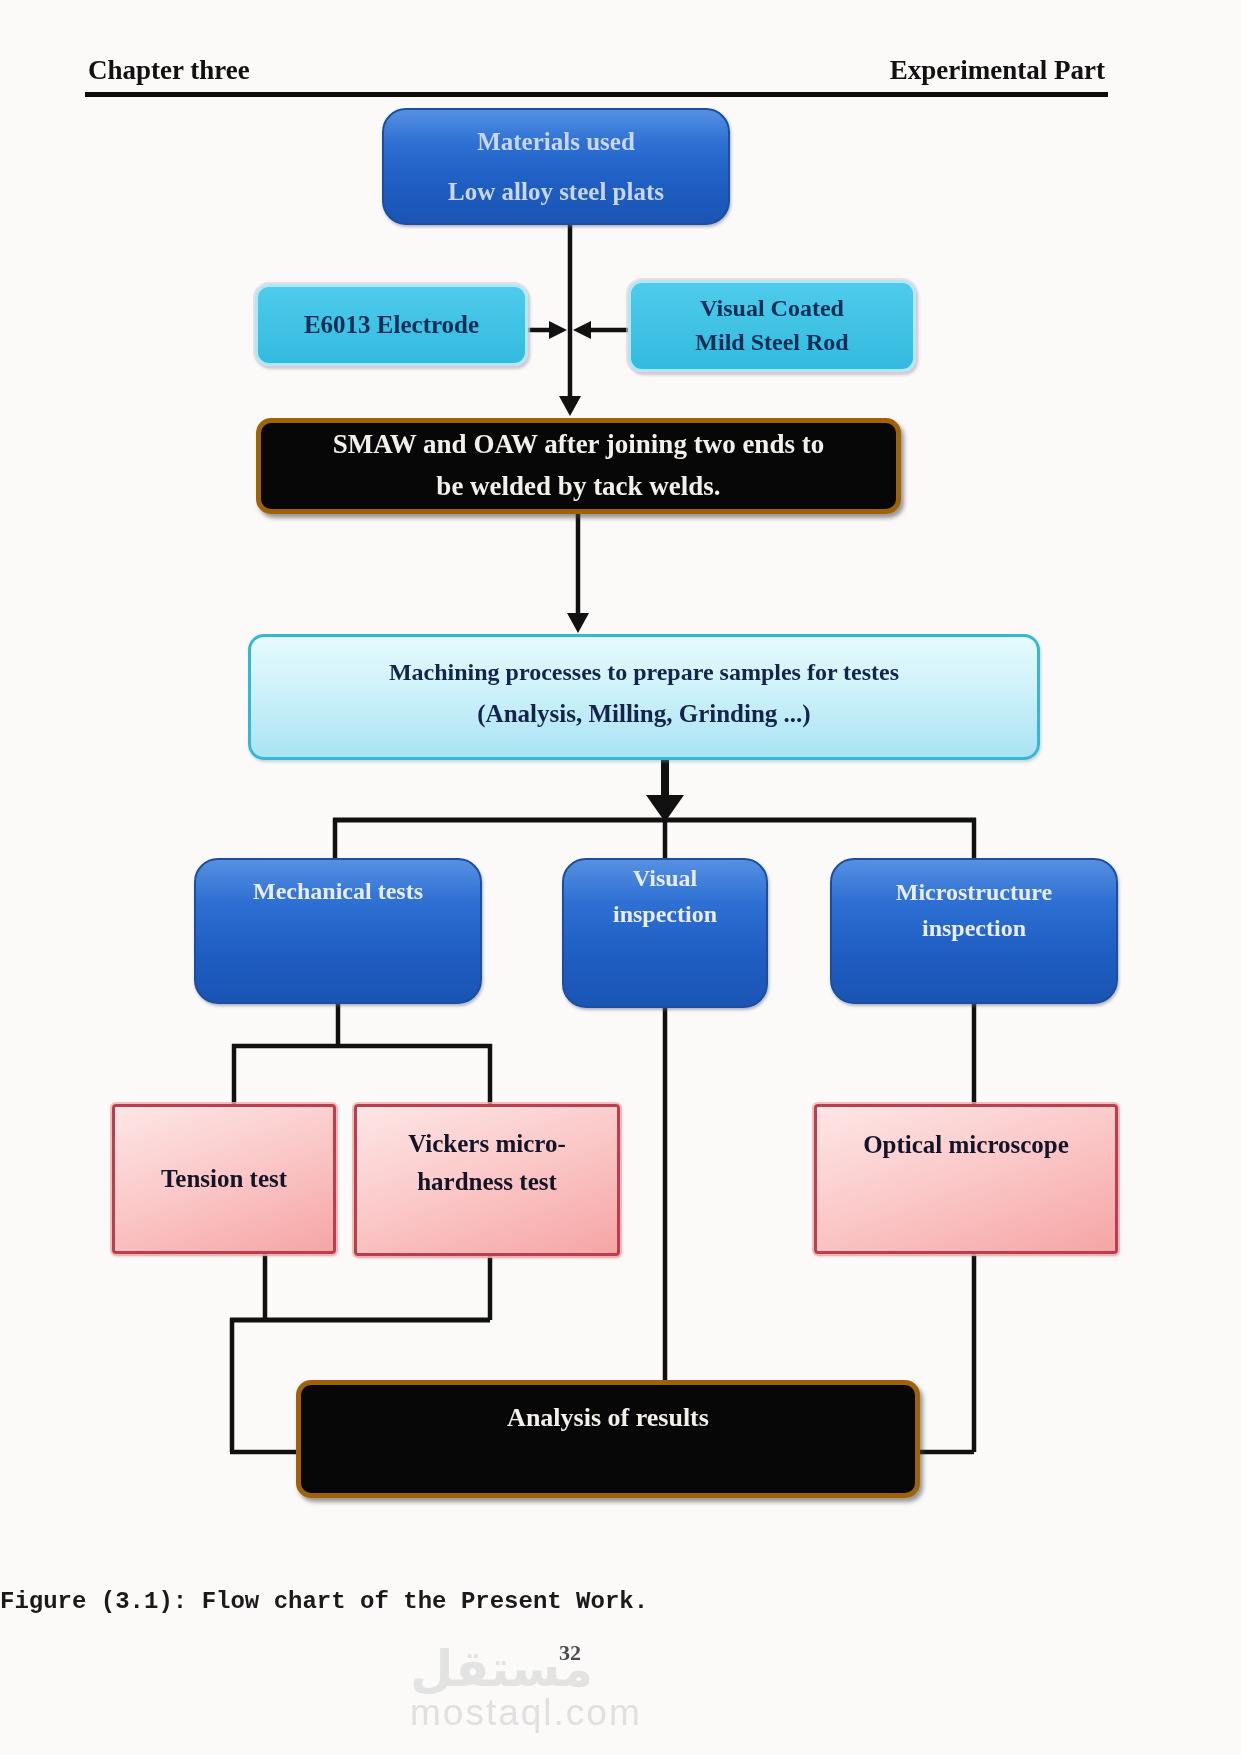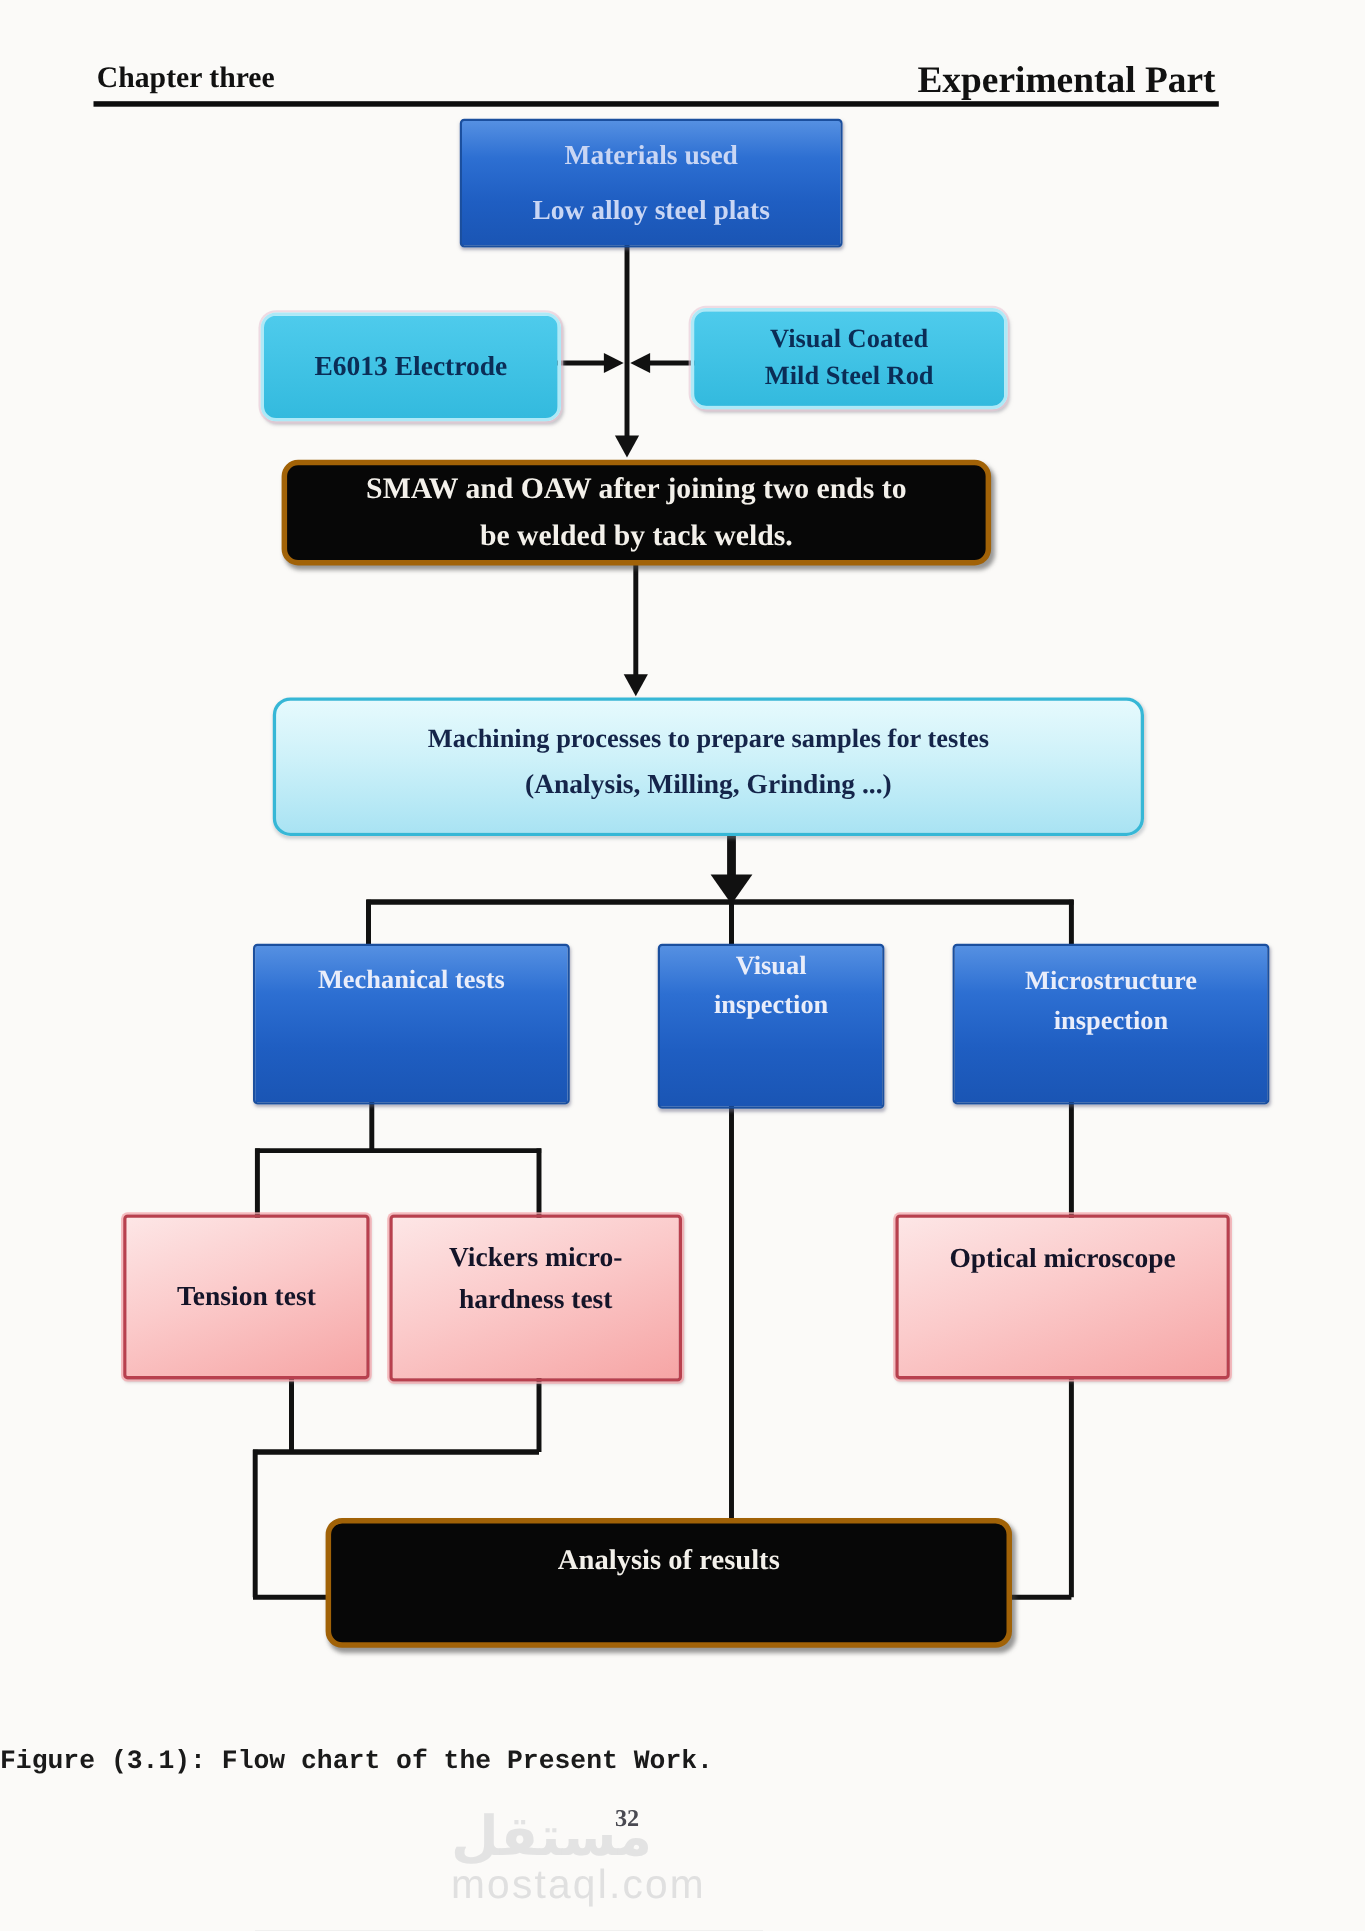--- a/index.html
+++ b/index.html
@@ -3,34 +3,34 @@
 <meta charset="utf-8">
 <style>
   html,body{margin:0;padding:0;background:#e8e8e8;}
   #page{
     position:relative;width:1241px;height:1755px;margin:0 auto;
     background:#fbfaf8;overflow:hidden;
     font-family:"Liberation Serif","DejaVu Serif",serif;
   }
   
   .hdr-left{position:absolute;left:88px;top:55px;font-size:27px;font-weight:bold;color:#111;}
-  .hdr-right{position:absolute;right:136px;top:55px;font-size:34px;font-weight:bold;color:#111;}
+  .hdr-right{position:absolute;right:136px;top:55px;font-size:27px;font-weight:bold;color:#111;}
   .hdr-rule{position:absolute;left:85px;top:92px;width:1023px;height:5px;background:#0d0d0d;}
   
   #connectors{position:absolute;left:0;top:0;z-index:1;}
   #connectors line{stroke:#111;stroke-width:4.5;}
   #connectors .thick{stroke-width:5;}
   #connectors polygon,#connectors rect{fill:#111;}
   
   .node{position:absolute;z-index:2;display:flex;flex-direction:column;align-items:center;
         text-align:center;box-sizing:border-box;font-weight:bold;}
   .box-blue{
     background:linear-gradient(180deg,#5590e2 0%,#2d6fd2 30%,#1f5ec2 65%,#1a55b4 100%);
-    border:2px solid #1b4f9e;border-radius:4px;
-    box-shadow:1px 2px 3px rgba(110,110,135,.5);color:#e9edfa;margin-left:36px;
+    border:2px solid #1b4f9e;border-radius:24px;
+    box-shadow:1px 2px 3px rgba(110,110,135,.5);color:#e9edfa;
   }
   .box-cyan{
     background:linear-gradient(180deg,#4ecbec 0%,#33bade 100%);
     border:3px solid #aee9f7;border-radius:14px;color:#0b2d56;
     box-shadow:0 0 0 2px rgba(232,198,214,.6),2px 3px 3px rgba(150,150,160,.5);
   }
   .box-ltcyan{
     background:linear-gradient(180deg,#e6fafd 0%,#cdf1f9 45%,#a9e3f3 100%);
     border:3px solid #36b7d6;border-radius:16px;color:#15254a;
     box-shadow:1px 2px 3px rgba(140,150,160,.4);
@@ -39,21 +39,21 @@
     background:#070707;border:5px solid #a16207;border-radius:15px;color:#f3f0ea;
     box-shadow:3px 4px 4px rgba(70,70,70,.55);
   }
   .box-pink{
     background:linear-gradient(160deg,#fde6e6 0%,#fbcaca 45%,#f6a5a5 100%);
     border:3px solid #b8404e;border-radius:4px;color:#141428;
     box-shadow:0 0 0 2px rgba(245,172,178,.8),1px 2px 3px rgba(150,130,135,.5);
   }
   
   .n-materials{left:382px;top:108px;width:348px;height:117px;font-size:25px;justify-content:center;gap:22px;color:#c9d6f4;}
-  .n-e6013{left:237px;top:284px;width:273px;height:99px;font-size:25px;justify-content:center;}
+  .n-e6013{left:255px;top:284px;width:273px;height:82px;font-size:25px;justify-content:center;}
   .n-copper{left:628px;top:280px;width:288px;height:92px;font-size:24px;justify-content:center;line-height:1.4;}
   .n-smaw{left:256px;top:418px;width:645px;height:96px;font-size:27px;justify-content:center;line-height:1.55;}
   .n-machining{left:248px;top:634px;width:792px;height:126px;font-size:24px;padding-top:16px;line-height:1.65;}
   .n-machining .l2{font-size:25px;}
   .n-mechanical{left:194px;top:858px;width:288px;height:146px;font-size:24px;padding-top:18px;}
   .n-visual{left:562px;top:858px;width:206px;height:150px;font-size:24px;line-height:1.5;}
   .n-micro{left:830px;top:858px;width:288px;height:146px;font-size:24px;padding-top:14px;line-height:1.5;}
   .n-tension{left:112px;top:1104px;width:224px;height:150px;font-size:25px;justify-content:center;}
   .n-vickers{left:354px;top:1104px;width:266px;height:152px;font-size:25px;padding-top:18px;line-height:1.5;}
   .n-optical{left:814px;top:1104px;width:304px;height:150px;font-size:25px;padding-top:24px;}

